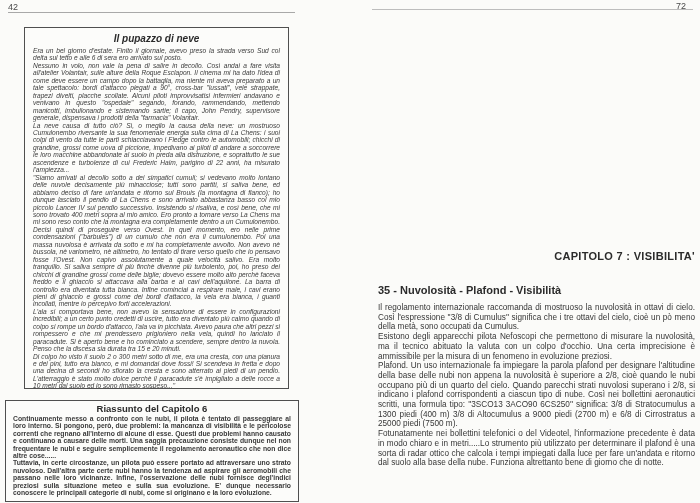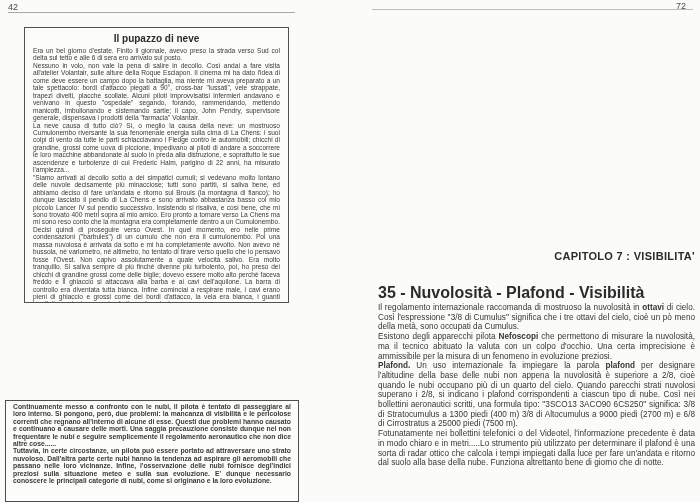--- a/index.html
+++ b/index.html
@@ -9,49 +9,49 @@
     background:#fbfbf9;
     font-family:"Liberation Sans", sans-serif;
     color:#333;
     overflow:hidden;
   }
   .pagenum { position:absolute; font-size:9px; color:#4a4a4a; }
   .rule { position:absolute; height:1px; background:#a8a8a8; }
 
   
   .story-box {
-    position:absolute; left:24px; top:27px; width:265px; height:276px;
+    position:absolute; left:24px; top:27px; width:265px; height:362px;
     border:1px solid #4f4f4f; background:#fcfcfa;
-    padding:5px 8px 4px 8px; overflow:hidden;
+    padding:5px 8px 4px 8px; overflow:hidden;font-style:italic;
   }
   .story-title { font-size:10px; font-weight:bold; text-align:center; color:#2b2b2b; margin-bottom:3px; }
   .story-box .para { font-size:6.6px; line-height:7.45px; text-align:justify; color:#3a3a3a; }
 
   .summary-box {
     position:absolute; left:5px; top:400px; width:294px; height:102px;
     border:1px solid #4f4f4f; background:#fcfcfa;
     padding:2px 7px 2px 7px; overflow:hidden;
   }
   .summary-title { font-size:9.5px; font-weight:bold; text-align:center; color:#2b2b2b; margin-bottom:1px; }
   .summary-box .para { font-size:6.8px; line-height:7.4px; font-weight:bold; text-align:justify; color:#3a3a3a; }
 
   
   .chapter-title {
     position:absolute; left:378px; top:250px; width:317px;
     font-size:11px; font-weight:bold; text-align:right; color:#2b2b2b; letter-spacing:0.3px;
   }
   .section-heading {
     position:absolute; left:378px; top:284px; width:317px;
-    font-size:16px; font-weight:bold; color:#2b2b2b;
+    font-size:11px; font-weight:bold; color:#2b2b2b;
   }
   .right-body {
     position:absolute; left:378px; top:303px; width:317px; height:196px; overflow:hidden;
   }
   .right-body .para { font-size:8.2px; line-height:9.7px; text-align:justify; color:#363636; }
-  .b { font-weight:bold; }
+  .b { font-weight:normal; }
 </style>
 </head>
 <body>
 
 <div class="pagenum" style="left:8px; top:2px;">42</div>
 <div class="rule" style="left:8px; top:12px; width:287px;"></div>
 
 <div class="story-box">
   <div class="story-title">Il pupazzo di neve</div>
   <div>
@@ -59,20 +59,21 @@
       <p class="para">Nessuno in volo, non vale la pena di salire in decollo. Così andai a fare visita all'atelier Volantair, sulle alture della Roque Esclapon. Il cinema mi ha dato l'idea di come deve essere un campo dopo la battaglia, ma niente mi aveva preparato a un tale spettacolo: bordi d'attacco piegati a 90°, cross-bar "lussati", vele strappate, trapezi divelti, placche scollate. Alcuni piloti improvvisatisi infermieri andavano e venivano in questo "ospedale" segando, forando, rammendando, mettendo manicotti, imbullonando e sistemando sartie; il capo, John Pendry, supervisore generale, dispensava i prodotti della "farmacia" Volantair.</p>
       <p class="para">La neve causa di tutto ciò? Sì, o meglio la causa della neve: un mostruoso Cumulonembo riversante la sua fenomenale energia sulla cima di La Chens: i suoi colpi di vento da tutte le parti schiacciavano i Fledge contro le automobili; chicchi di grandine, grossi come uova di piccione, impedivano ai piloti di andare a soccorrere le loro macchine abbandonate al suolo in preda alla distruzione, e soprattutto le sue ascendenze e turbolenze di cui Frederic Haim, parigino di 22 anni, ha misurato l'ampiezza...</p>
       <p class="para">"Siamo arrivati al decollo sotto a dei simpatici cumuli; si vedevano molto lontano delle nuvole decisamente più minacciose; tutti sono partiti, si saliva bene, ed abbiamo deciso di fare un'andata e ritorno sul Brouis (la montagna di fianco); ho dunque lasciato il pendio di La Chens e sono arrivato abbastanza basso col mio piccolo Lancer IV sul pendio successivo. Insistendo si risaliva, e così bene, che mi sono trovato 400 metri sopra al mio amico. Ero pronto a tornare verso La Chens ma mi sono reso conto che la montagna era completamente dentro a un Cumulonembo. Decisi quindi di proseguire verso Ovest. In quel momento, ero nelle prime condensazioni ("barbules") di un cumulo che non era il cumulonembo. Poi una massa nuvolosa è arrivata da sotto e mi ha completamente avvolto. Non avevo nè bussola, nè variometro, nè altimetro, ho tentato di tirare verso quello che io pensavo fosse l'Ovest. Non capivo assolutamente a quale velocità salivo. Era molto tranquillo. Si saliva sempre di più finchè divenne più turbolento, poi, ho preso dei chicchi di grandine grossi come delle biglie; dovevo essere molto alto perchè faceva freddo e il ghiaccio si attaccava alla barba e ai cavi dell'aquilone. La barra di controllo era diventata tutta bianca. Infine cominciai a respirare male, i cavi erano pieni di ghiaccio e grossi come dei bordi d'attacco, la vela era bianca, i guanti incollati, mentre io percepivo forti accelerazioni.</p>
       <p class="para">L'ala si comportava bene, non avevo la sensazione di essere in configurazioni incredibili; a un certo punto credetti di uscire, tutto era diventato più calmo quando di colpo si rompe un bordo d'attacco, l'ala va in picchiata. Avevo paura che altri pezzi si rompessero e che mi prendessero prigioniero nella vela, quindi ho lanciato il paracadute. Si è aperto bene e ho cominciato a scendere, sempre dentro la nuvola. Penso che la discesa sia durata tra 15 e 20 minuti.</p>
       <p class="para">Di colpo ho visto il suolo 2 o 300 metri sotto di me, era una cresta, con una pianura e dei pini, tutto era bianco, e mi domandai dove fossi! Si scendeva in fretta e dopo una decina di secondi ho sfiorato la cresta e sono atterrato ai piedi di un pendio. L'atterraggio è stato molto dolce perchè il paracadute s'è impigliato a delle rocce a 10 metri dal suolo ed io sono rimasto sospeso..."</p>
     </div>
 
 </div>
 
 <div class="summary-box">
+  <div class="summary-title">Riassunto del Capitolo 6</div>
   <div>
       <p class="para">Continuamente messo a confronto con le nubi, il pilota è tentato di passeggiare al loro interno. Si pongono, però, due problemi: la mancanza di visibilità e le pericolose correnti che regnano all'interno di alcune di esse. Questi due problemi hanno causato e continuano a causare delle morti. Una saggia precauzione consiste dunque nel non frequentare le nubi e seguire semplicemente il regolamento aeronautico che non dice altre cose......</p>
       <p class="para">Tuttavia, in certe circostanze, un pilota può essere portato ad attraversare uno strato nuvoloso. Dall'altra parte certe nubi hanno la tendenza ad aspirare gli aeromobili che passano nelle loro vicinanze. Infine, l'osservazione delle nubi fornisce degl'indici preziosi sulla situazione meteo e sulla sua evoluzione. E' dunque necessario conoscere le principali categorie di nubi, come si originano e la loro evoluzione.</p>
     </div>
 </div>
 
 <div class="pagenum" style="left:676px; top:1px;">72</div>
 <div class="rule" style="left:372px; top:9px; width:321px; background:#bdbdbd;"></div>
 
 <div class="chapter-title">CAPITOLO 7 : VISIBILITA'</div>

